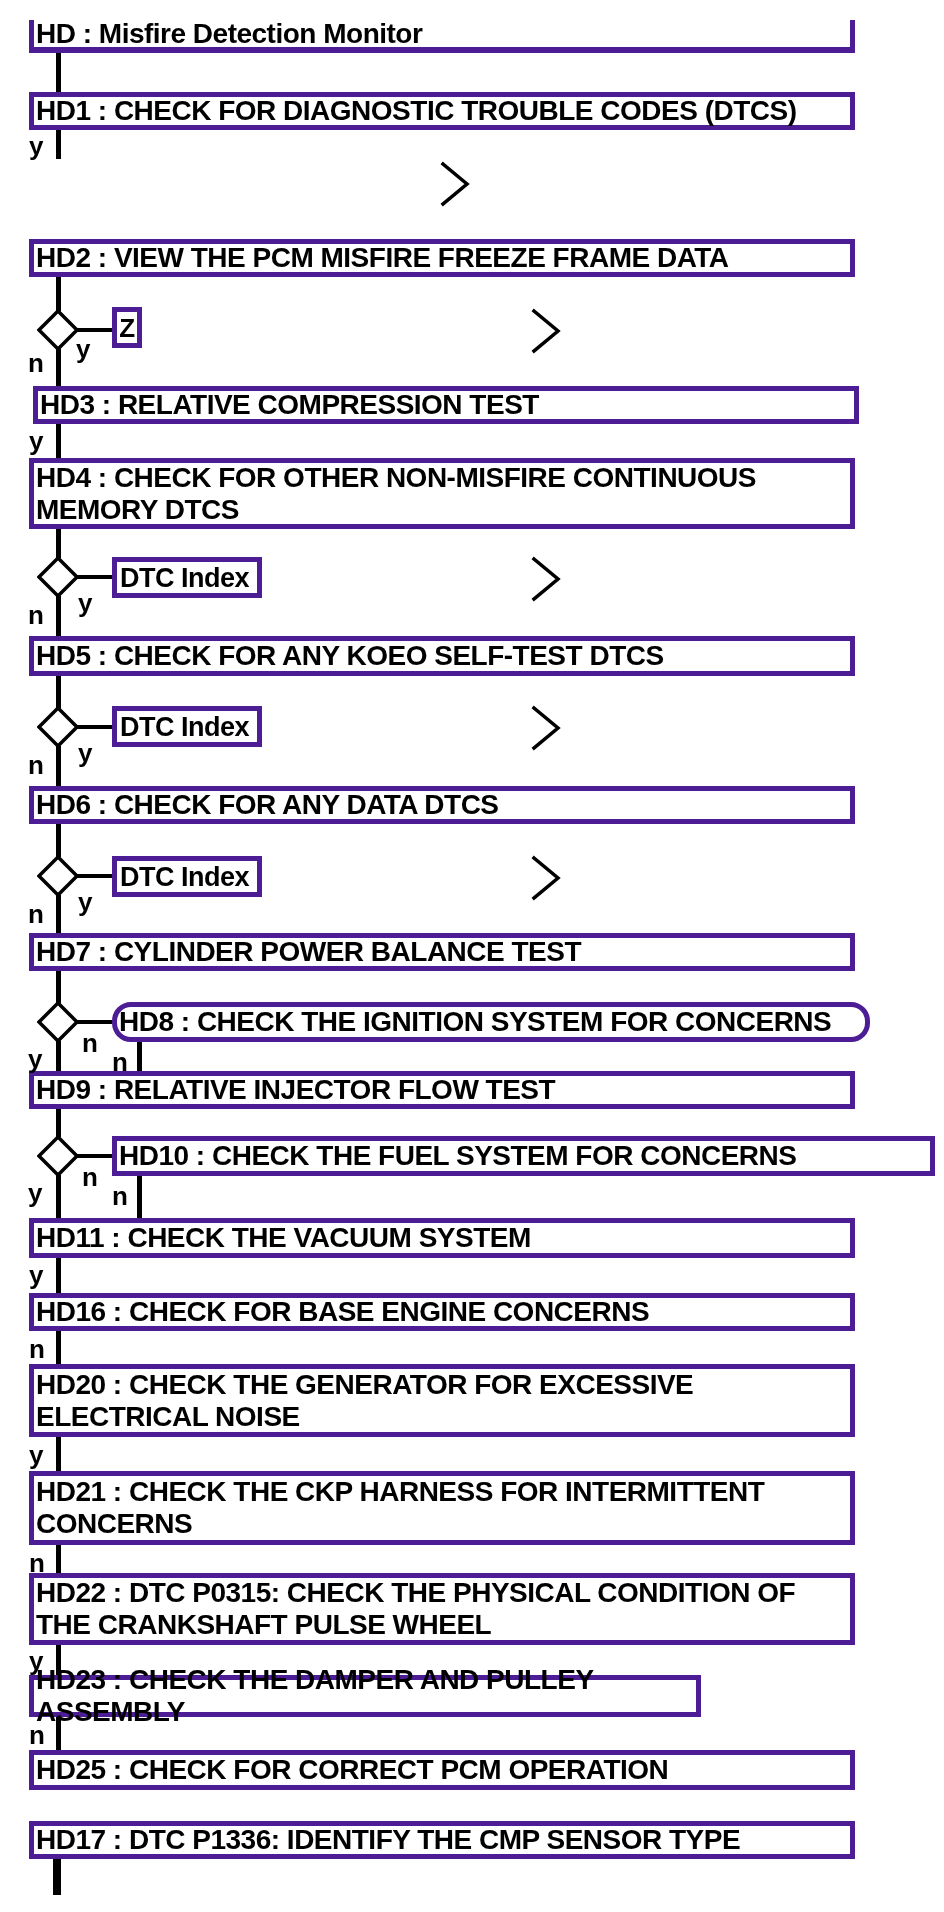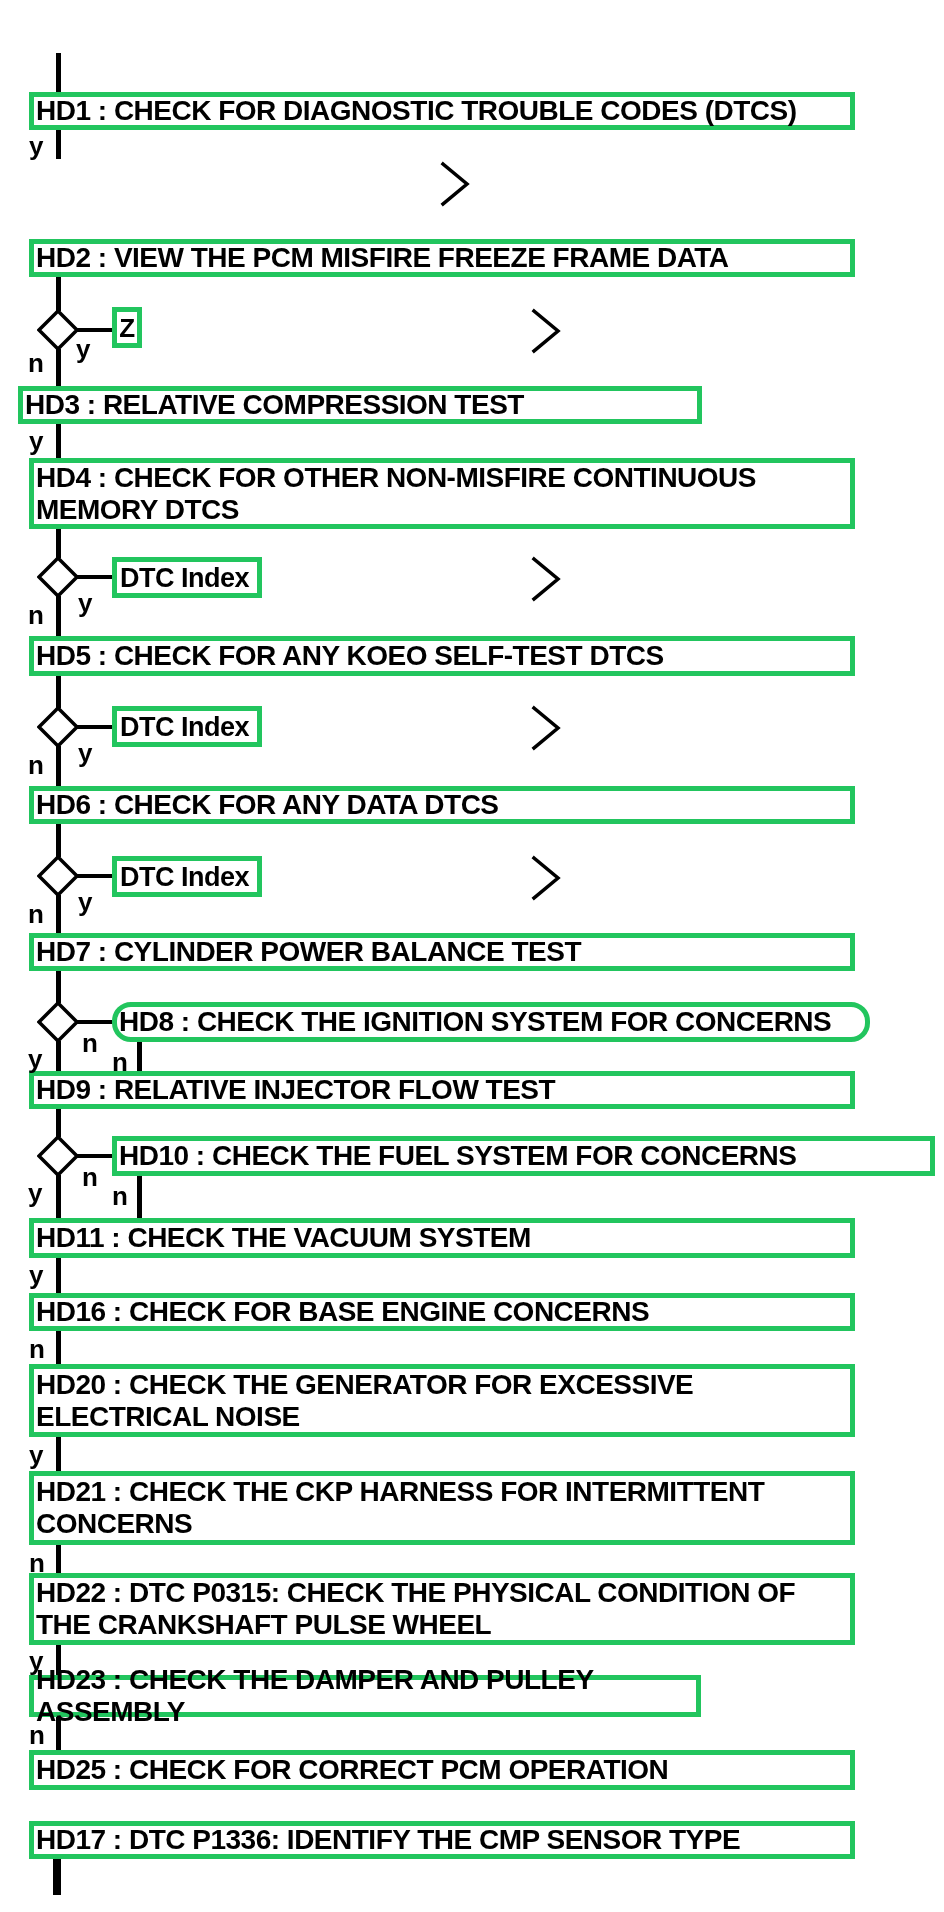--- a/index.html
+++ b/index.html
@@ -3,21 +3,21 @@
 <meta charset="utf-8">
 <style>
   html,body{margin:0;padding:0;background:#ffffff;}
   #canvas{
     position:relative;width:944px;height:1912px;background:#ffffff;
     font-family:"Liberation Sans","DejaVu Sans",sans-serif;
     font-weight:bold;color:#000;overflow:hidden;
   }
   .bx{
     position:absolute;box-sizing:border-box;background:#fff;
-    border:5px solid #22c55e;display:flex;align-items:center;
+    border:5px solid #4c1d95;display:flex;align-items:center;
     padding:0 2px;font-size:28px;line-height:32px;letter-spacing:-0.5px;
     white-space:pre-line;
   }
   .topbx{border-top:none;border-bottom-width:6px;}
   .refbx{padding:0 1px 0 3px;}
   .vl{position:absolute;width:5px;background:#000;}
   .hl{position:absolute;height:4px;background:#000;}
   .lb{position:absolute;font-size:26px;line-height:1;letter-spacing:0;}
   .dm{position:absolute;width:42px;height:42px;}
   .ch{position:absolute;width:30px;height:46px;}
@@ -53,24 +53,25 @@
   <div class="vl" style="left:56px;top:1717px;height:33px;"></div>
   <div class="vl" style="left:53px;top:1859px;height:36px;width:8px;"></div>
 
   <div class="hl" style="left:75px;top:328px;width:37px;"></div>
   <div class="hl" style="left:75px;top:575px;width:37px;"></div>
   <div class="hl" style="left:75px;top:725px;width:37px;"></div>
   <div class="hl" style="left:75px;top:874px;width:37px;"></div>
   <div class="hl" style="left:75px;top:1020px;width:37px;"></div>
   <div class="hl" style="left:75px;top:1154px;width:37px;"></div>
 
+  <div class="bx topbx" style="left:29px;top:20px;width:826px;height:33px;">HD : Misfire Detection Monitor</div>
 
   <div class="bx" style="left:29px;top:92px;width:826px;height:38px;">HD1 : CHECK FOR DIAGNOSTIC TROUBLE CODES (DTCS)</div>
   <div class="bx" style="left:29px;top:239px;width:826px;height:38px;">HD2 : VIEW THE PCM MISFIRE FREEZE FRAME DATA</div>
-  <div class="bx" style="left:18px;top:386px;width:684px;height:38px;">HD3 : RELATIVE COMPRESSION TEST</div>
+  <div class="bx" style="left:33px;top:386px;width:826px;height:38px;">HD3 : RELATIVE COMPRESSION TEST</div>
   <div class="bx" style="left:29px;top:458px;width:826px;height:71px;">HD4 : CHECK FOR OTHER NON-MISFIRE CONTINUOUS
 MEMORY DTCS</div>
   <div class="bx" style="left:29px;top:636px;width:826px;height:40px;">HD5 : CHECK FOR ANY KOEO SELF-TEST DTCS</div>
   <div class="bx" style="left:29px;top:786px;width:826px;height:38px;">HD6 : CHECK FOR ANY DATA DTCS</div>
   <div class="bx" style="left:29px;top:933px;width:826px;height:38px;">HD7 : CYLINDER POWER BALANCE TEST</div>
   <div class="bx" style="left:112px;top:1002px;width:758px;height:40px;border-radius:19px;">HD8 : CHECK THE IGNITION SYSTEM FOR CONCERNS</div>
   <div class="bx" style="left:29px;top:1071px;width:826px;height:38px;">HD9 : RELATIVE INJECTOR FLOW TEST</div>
   <div class="bx" style="left:112px;top:1136px;width:823px;height:40px;">HD10 : CHECK THE FUEL SYSTEM FOR CONCERNS</div>
   <div class="bx" style="left:29px;top:1218px;width:826px;height:40px;">HD11 : CHECK THE VACUUM SYSTEM</div>
   <div class="bx" style="left:29px;top:1293px;width:826px;height:38px;">HD16 : CHECK FOR BASE ENGINE CONCERNS</div>

